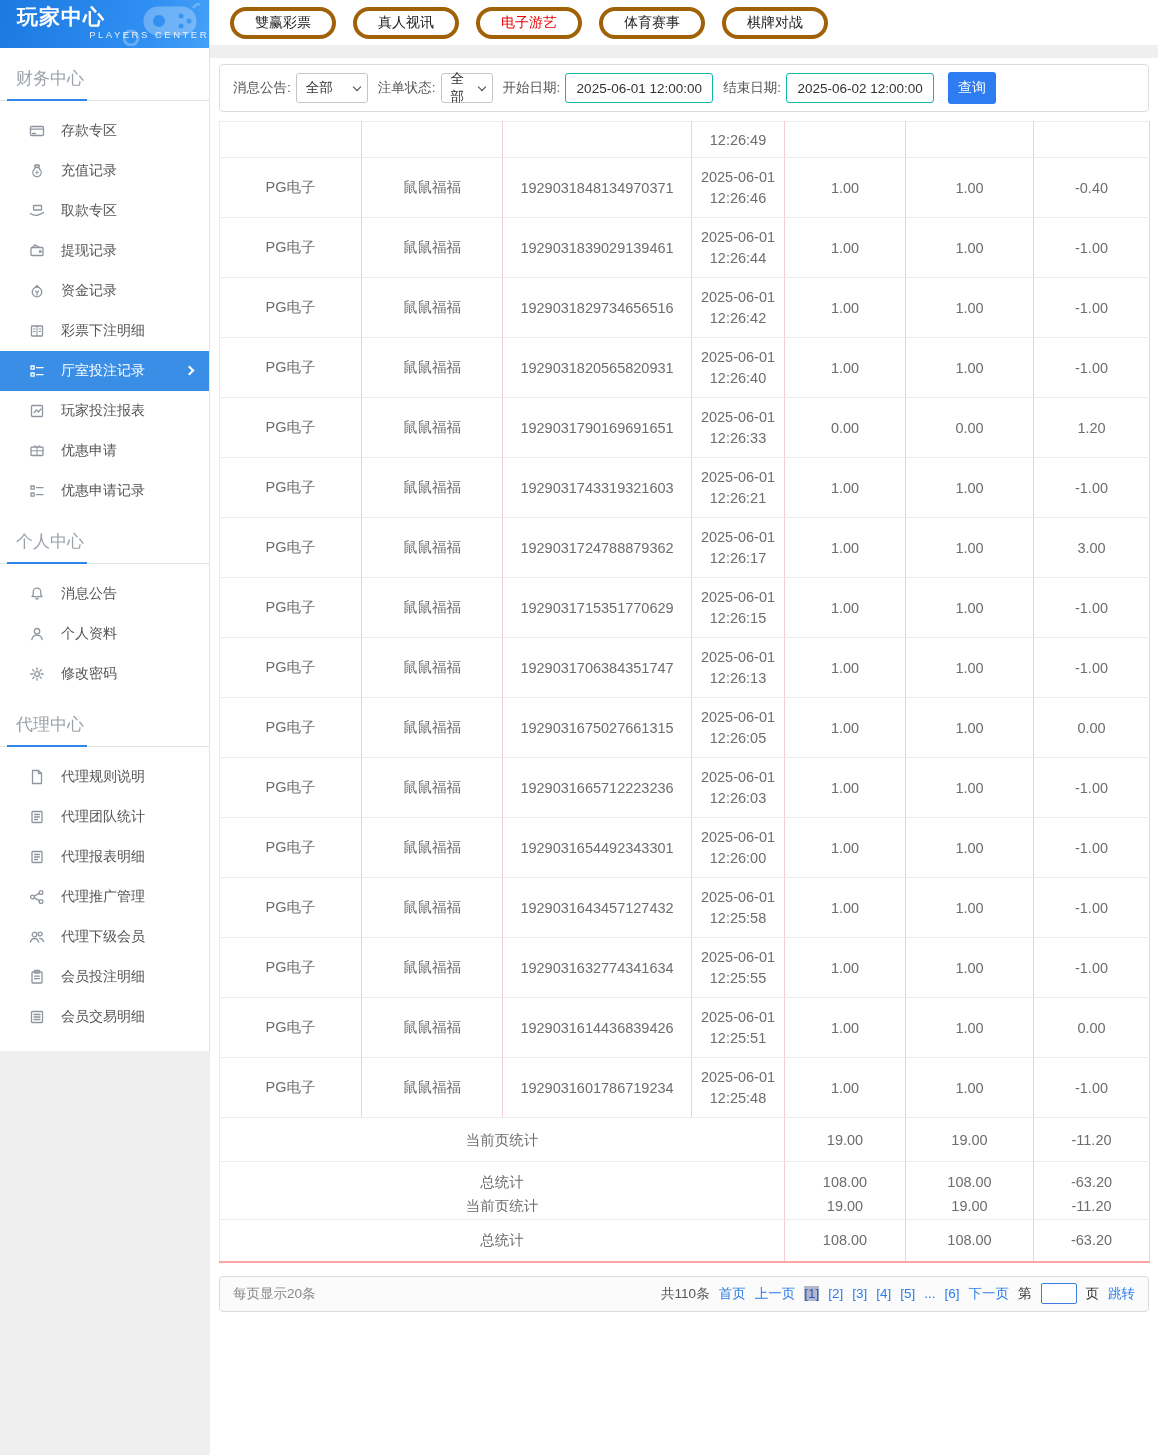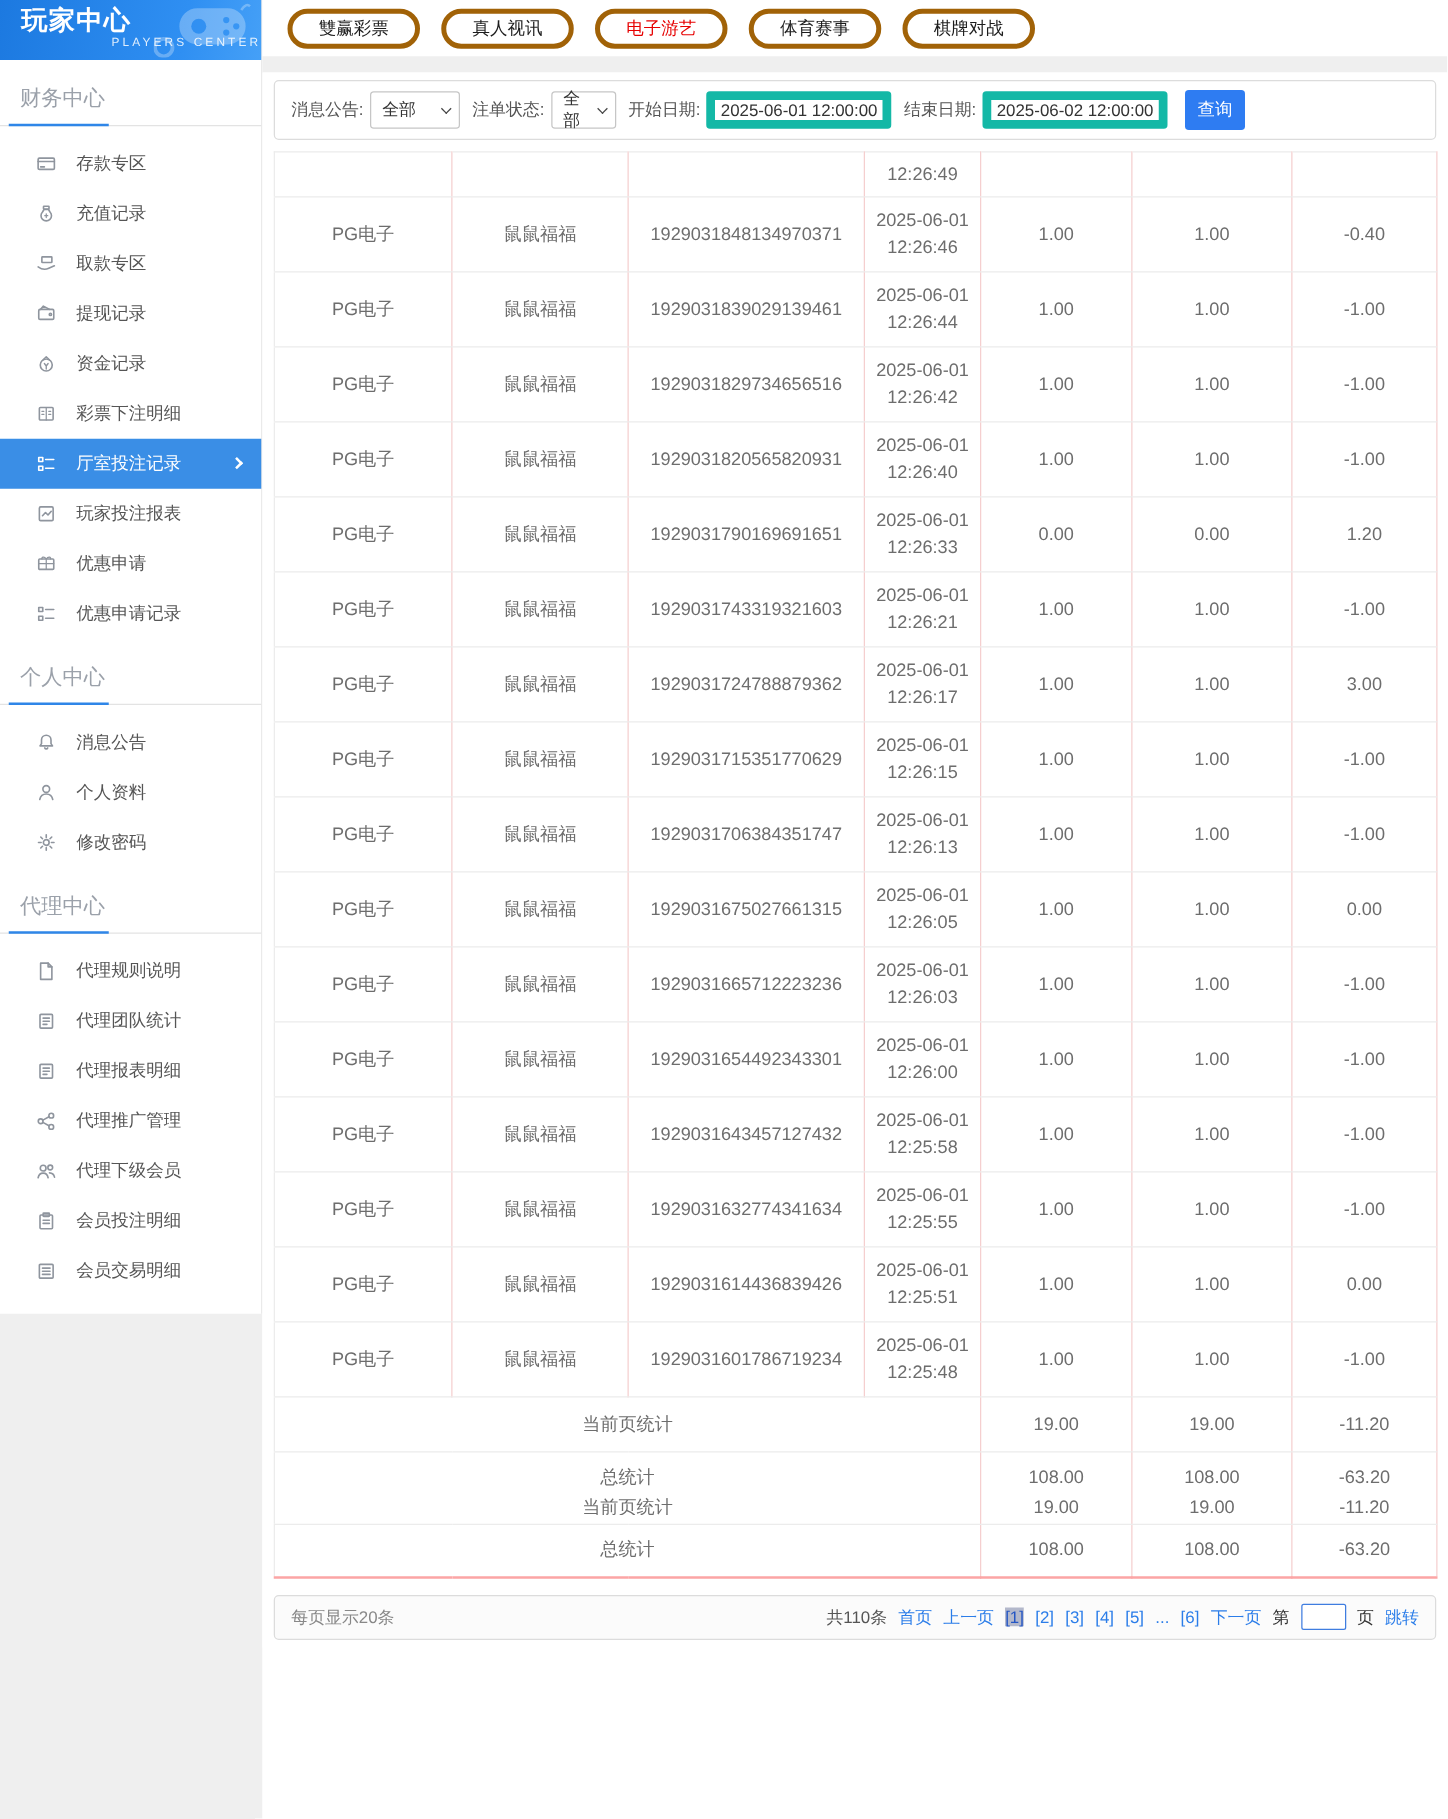--- a/index.html
+++ b/index.html
@@ -30,21 +30,21 @@
   .pill { background:#fff; border:4px solid #a16207; border-radius:17px; height:32px; padding:0 21px; font-size:14px; color:#1c1c1c; cursor:pointer; font-family:inherit; }
   .pill.active { color:#e60000;font-family:Liberation Serif, serif; }
   .gray-strip { height:13px; background:#efefef; }
   .panel { padding:6px 9px; background:#fff; }
 
   .filterbar { height:48px; border:1px solid #dcdcdc; border-radius:4px; display:flex; align-items:center; padding:0 13px; font-size:13.5px; color:#555; margin-bottom:9px; background:#fff; }
   .flabel { margin-right:5px; white-space:nowrap; }
   .sel { position:relative; border:1px solid #c6c6c6; border-radius:3px; height:30px; display:flex; align-items:center; padding:0 20px 0 9px; color:#333; font-size:13.5px; margin-right:10px; cursor:pointer; background:#fff; }
   .sel.w1 { width:72px; } .sel.w2 { width:52px; padding-right:16px; }
   .sel .caret { position:absolute; right:7px; top:10px; width:6px; height:6px; border-right:1.6px solid #444; border-bottom:1.6px solid #444; transform:rotate(45deg); }
-  .date-input { width:148px; height:30px; border:7px solid #14b8a6; border-radius:3px; font-size:13.5px; color:#333; text-align:center; margin-right:10px; font-family:inherit; }
+  .date-input { width:148px; height:30px; border:1px solid #14b8a6; border-radius:3px; font-size:13.5px; color:#333; text-align:center; margin-right:10px; font-family:inherit; }
   .query-btn { width:48px; height:32px; background:#2e7cf2; color:#fff; border:none; border-radius:3px; font-size:14px; cursor:pointer; margin-left:4px; font-family:inherit; }
 
   
   table { width:930px; border-collapse:collapse; table-layout:fixed; font-size:14.5px; color:#6d6d6d; text-align:center; border-left:1px solid #ececec; border-top:1px solid #ececec; border-bottom:2px solid #fca5a5; background:#fff; }
   td { border-right:1px solid #f5cfcf; border-bottom:1px solid #ececec; overflow:hidden; }
   tr.partial td { height:36px; }
   tr.data td { height:60px; }
   td .dt { line-height:21px; }
   tr.sum1 td { height:44px; }
   tr.sum2 td { height:58px; vertical-align:top; padding-top:8px; }

